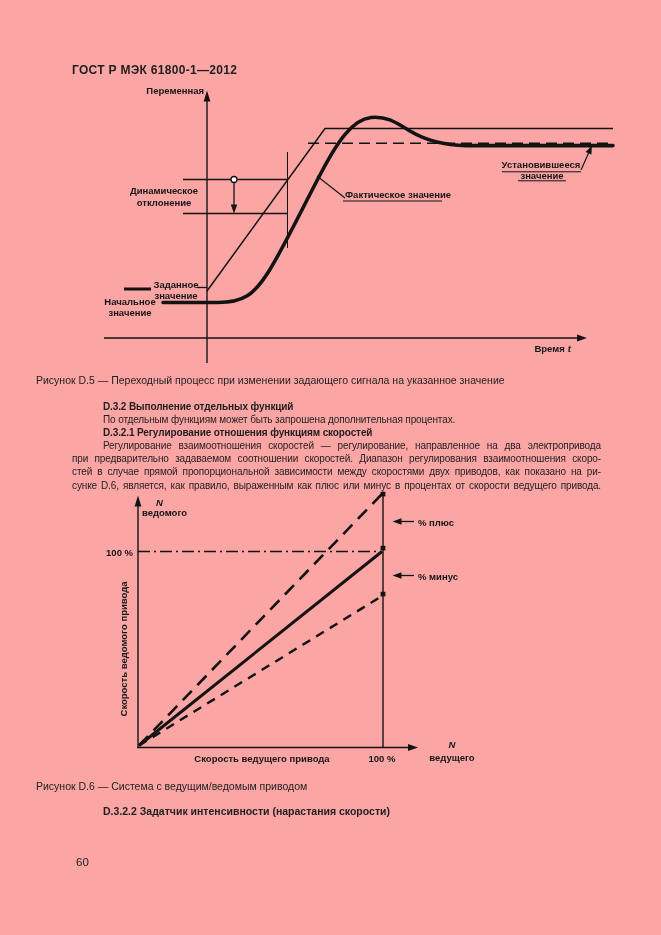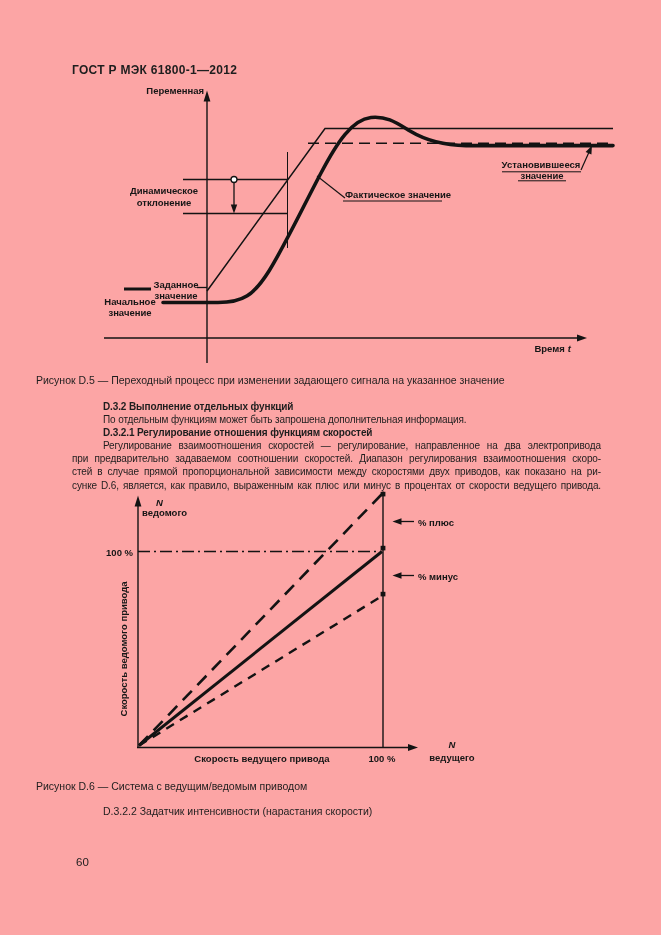--- a/index.html
+++ b/index.html
@@ -9,21 +9,21 @@
   }
   .abs{position:absolute;}
   .doc-header{left:72px;top:63px;font-size:12px;font-weight:bold;letter-spacing:.3px;}
   .fig-caption{left:36px;top:374px;width:590px;text-align:left;font-size:10.5px;}
   .fig-caption.d6{top:780px;}
   .textblock{left:72px;top:400px;width:529px;font-size:10px;line-height:13.1px;letter-spacing:-0.12px;}
   .tb-head{font-weight:bold;text-indent:31px;}
   .tb-line{text-indent:31px;}
   .tb-just{text-align:justify;text-align-last:justify;}
   .tb-just-first{text-indent:31px;text-align:justify;text-align-last:justify;}
-  .d322{left:103px;top:805px;font-size:10.5px;font-weight:normal;}
+  .d322{left:103px;top:805px;font-size:10.5px;font-weight:bold;}
   .pagenum{left:76px;top:856px;font-size:11.5px;}
   svg{position:absolute;overflow:visible;}
   svg text{font-family:"Liberation Sans",sans-serif;font-weight:bold;font-size:9.5px;fill:#161616;}
   .stroke{stroke:#131313;fill:none;}
   .fill{fill:#131313;stroke:none;}
 </style>
 </head>
 <body>
 
 <div class="page">
@@ -85,21 +85,21 @@
     <text x="130" y="316" text-anchor="middle">значение</text>
     <text x="345" y="198">Фактическое значение</text>
     <text x="541" y="168" text-anchor="middle">Установившееся</text>
     <text x="542" y="179" text-anchor="middle">значение</text>
   </svg>
 
   <div class="abs fig-caption">Рисунок D.5 — Переходный процесс при изменении задающего сигнала на указанное значение</div>
 
   <div class="abs textblock">
     <div class="tb-head">D.3.2 Выполнение отдельных функций</div>
-    <div class="tb-line">По отдельным функциям может быть запрошена дополнительная информация.</div>
+    <div class="tb-line">По отдельным функциям может быть запрошена дополнительная процентах.</div>
     <div class="tb-head">D.3.2.1 Регулирование отношения функциям скоростей</div>
     <div class="tb-just-first">Регулирование взаимоотношения скоростей — регулирование, направленное на два электропривода</div>
     <div class="tb-just">при предварительно задаваемом соотношении скоростей. Диапазон регулирования взаимоотношения скоро-</div>
     <div class="tb-just">стей в случае прямой пропорциональной зависимости между скоростями двух приводов, как показано на ри-</div>
     <div class="tb-just">сунке D.6, является, как правило, выраженным как плюс или минус в процентах от скорости ведущего привода.</div>
   </div>
 
   <svg class="abs" style="left:100px;top:485px;" width="420" height="290" viewBox="100 485 420 290">
 
     <g>

